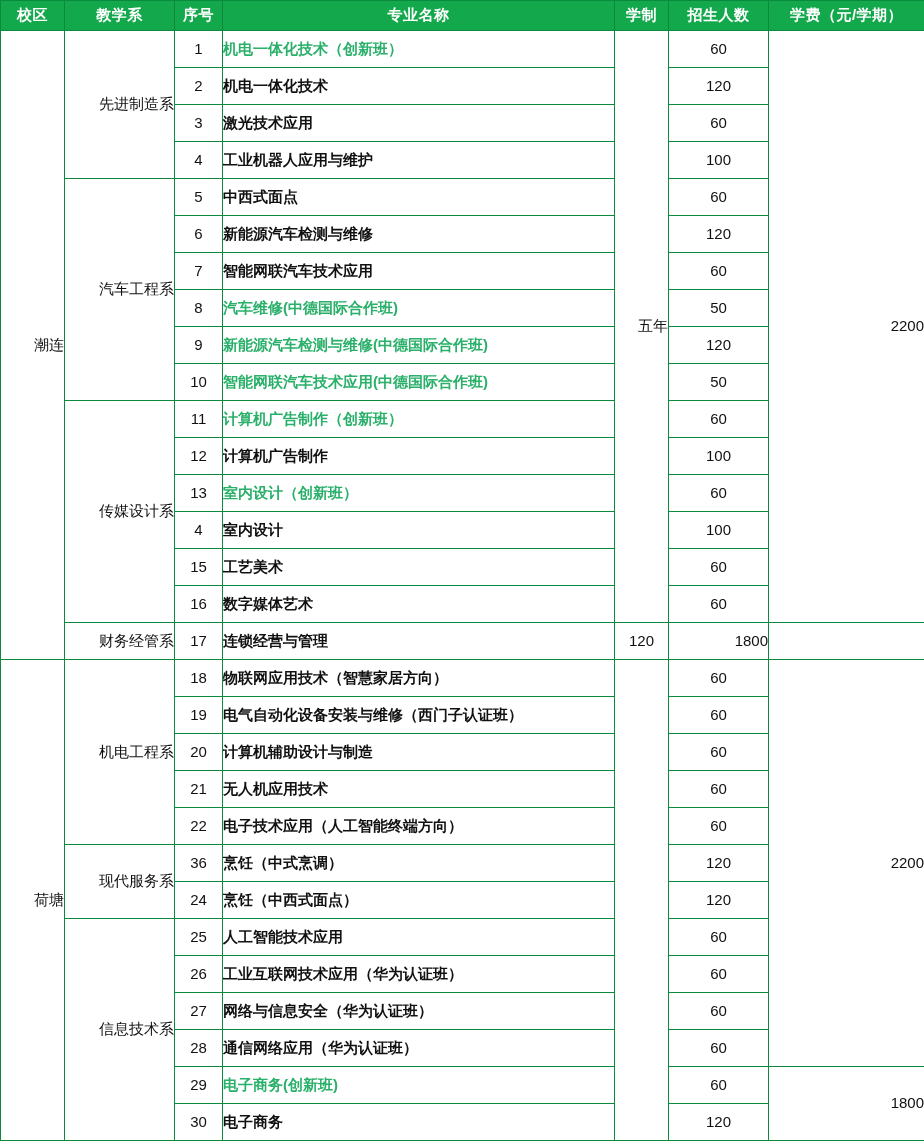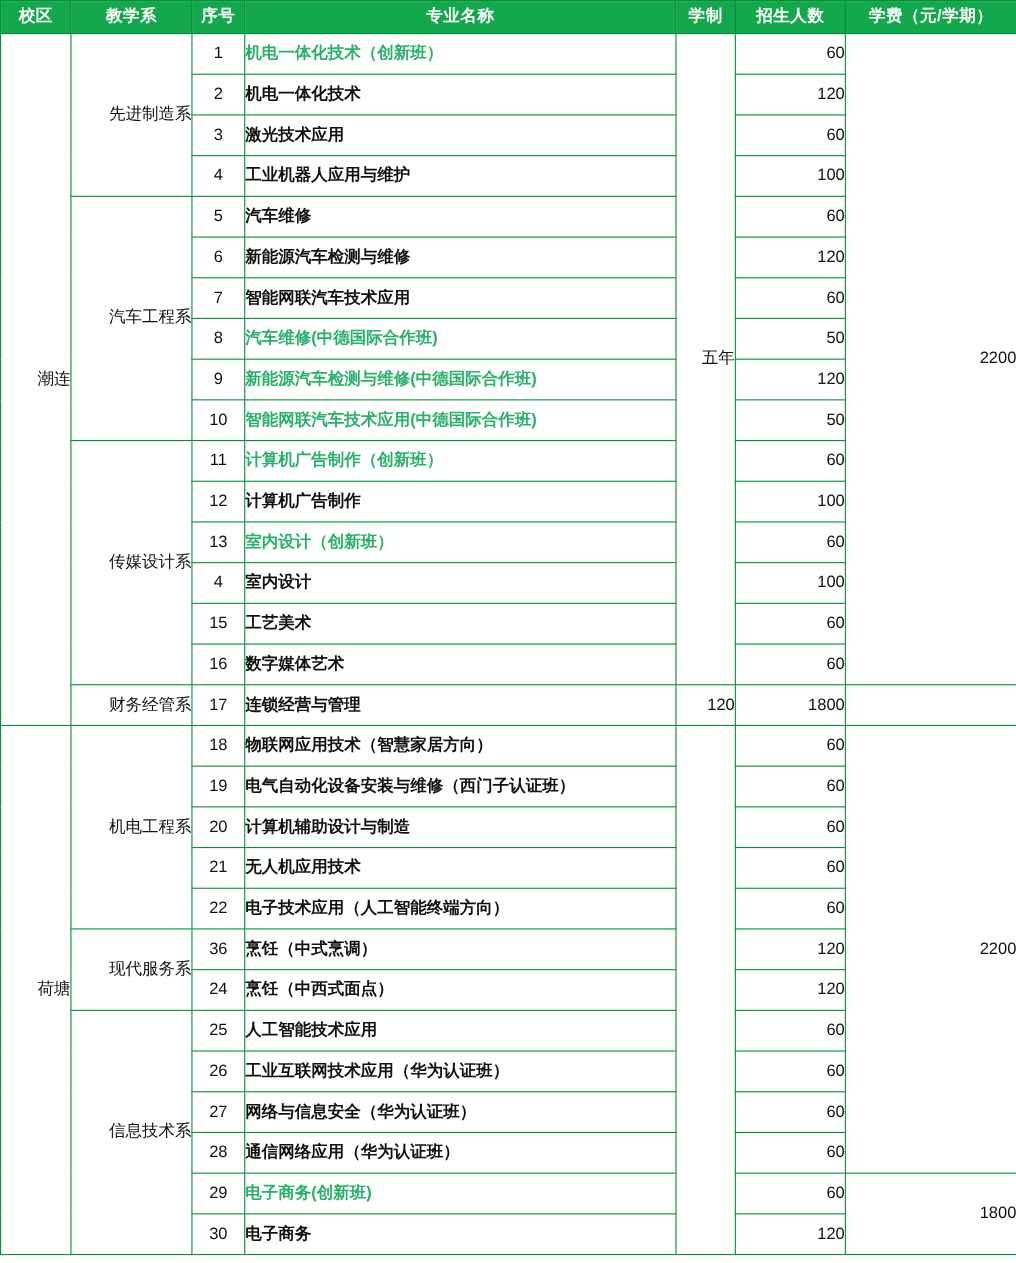--- a/index.html
+++ b/index.html
@@ -63,21 +63,21 @@
     text-align: right;
     vertical-align: middle;
     font-size: 15px;
   }
   td.no {
     text-align: center;
     vertical-align: middle;
     font-size: 15px;
   }
   td.quota {
-    text-align: right;
+    text-align: center;
     vertical-align: middle;
     font-size: 15px;
   }
   .green-text {
     color: #2ab06a;
   }
   td.major {
     white-space: nowrap;
     overflow: hidden;
   }
@@ -133,21 +133,21 @@
 
       <tr>
         <td class="no">4</td>
         <td class="left major">工业机器人应用与维护</td>
         <td class="quota">100</td>
       </tr>
 
       <tr>
         <td class="dept" rowspan="6">汽车工程系</td>
         <td class="no">5</td>
-        <td class="left major">汽车维修</td>
+        <td class="left major">中西式面点</td>
         <td class="quota">60</td>
       </tr>
 
       <tr>
         <td class="no">6</td>
         <td class="left major">新能源汽车检测与维修</td>
         <td class="quota">120</td>
       </tr>
 
       <tr>

